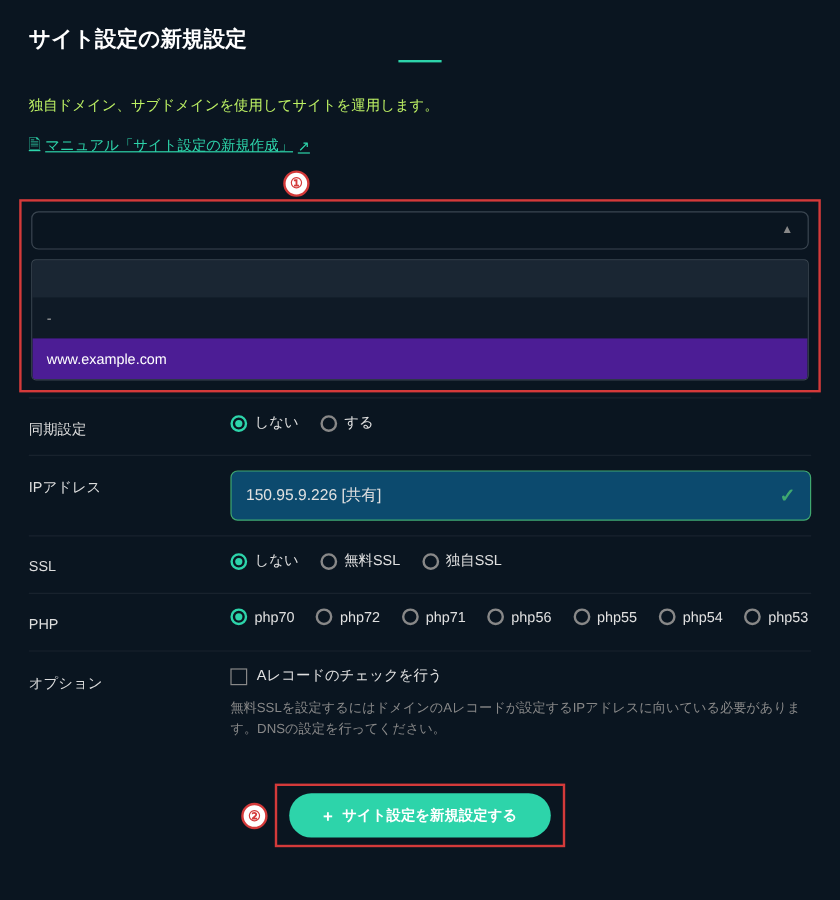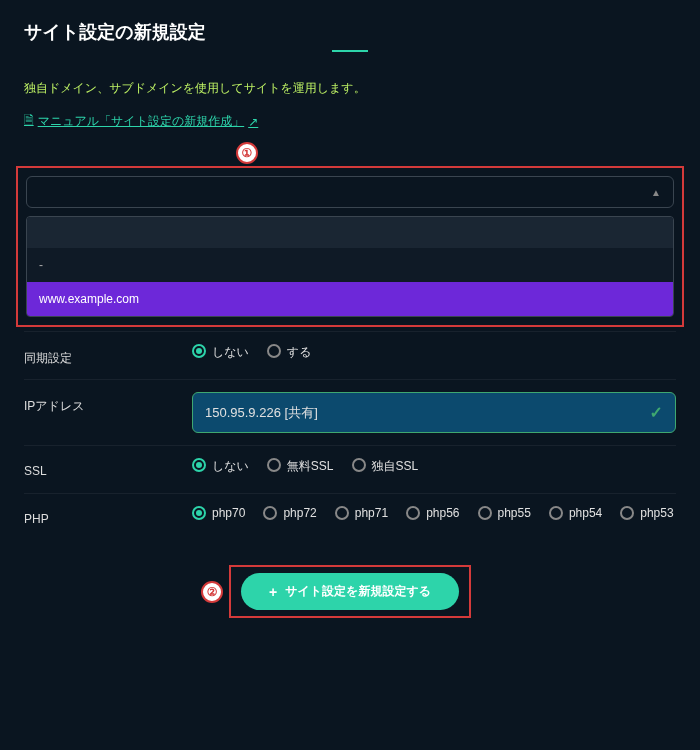--- a/index.html
+++ b/index.html
@@ -117,23 +117,23 @@
       padding: 8px;
       color: #fff;
       outline: none;
     }
     .dropdown-item {
       padding: 10px 12px;
       font-size: 12px;
       cursor: pointer;
     }
     .dropdown-item-dash { background: #0f1a26; color: #aaa; }
-    .dropdown-item-selected { background: #6d28d9; color: #fff; }
+    .dropdown-item-selected { background: #4c1d95; color: #fff; }
     .radio-group { display: flex; flex-wrap: wrap; gap: 18px; align-items: center; }
-    .radio-item { display: inline-flex; align-items: flex-start; gap: 6px; cursor: pointer; font-size: 12px; }
+    .radio-item { display: inline-flex; align-items: center; gap: 6px; cursor: pointer; font-size: 12px; }
     .radio {
       width: 14px; height: 14px; border-radius: 50%;
       border: 2px solid #888; display: inline-block; position: relative;
     }
     .radio.checked { border-color: #2dd4aa; }
     .radio.checked::after {
       content: ''; position: absolute; top: 2px; left: 2px;
       width: 6px; height: 6px; border-radius: 50%; background: #2dd4aa;
     }
     .ip-box {
@@ -287,20 +287,30 @@
               <span>php54</span>
             </label>
           <label class="radio-item">
               <span class="radio"></span>
               <span>php53</span>
             </label>
         </div>
       </div>
     </div>
 
+    <div class="row divider-row">
+      <div class="row-label">オプション</div>
+      <div class="row-body">
+        <div class="checkbox-row">
+          <span class="checkbox"></span>
+          <span>Aレコードのチェックを行う</span>
+        </div>
+        <div class="help-text">無料SSLを設定するにはドメインのAレコードが設定するIPアドレスに向いている必要があります。DNSの設定を行ってください。</div>
+      </div>
+    </div>
 
     <div class="submit-wrap">
       <div class="submit-highlight">
         <div class="annotation annotation-2">②</div>
         <button class="submit-btn">
           <span class="plus-icon">+</span>
           <span>サイト設定を新規設定する</span>
         </button>
       </div>
     </div>

